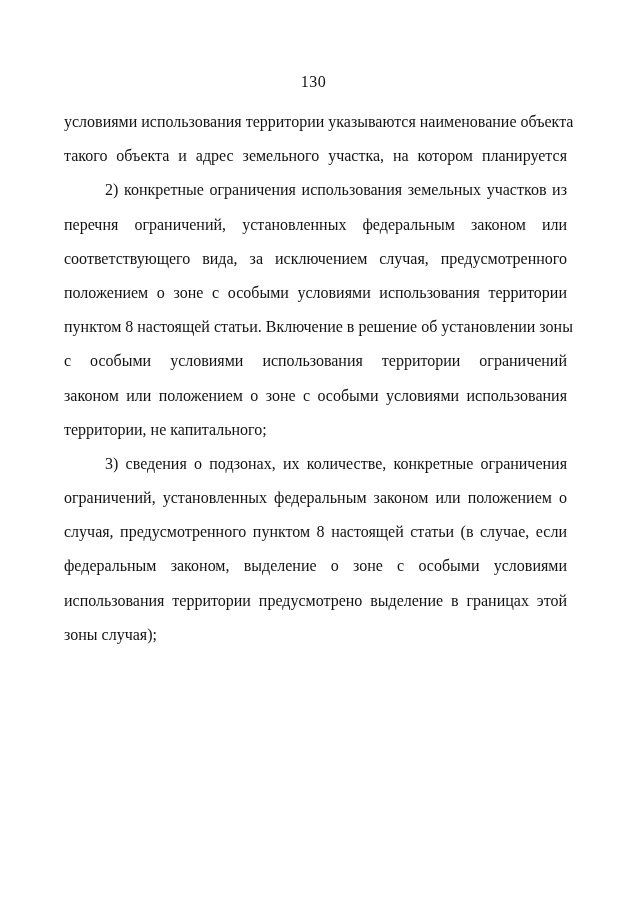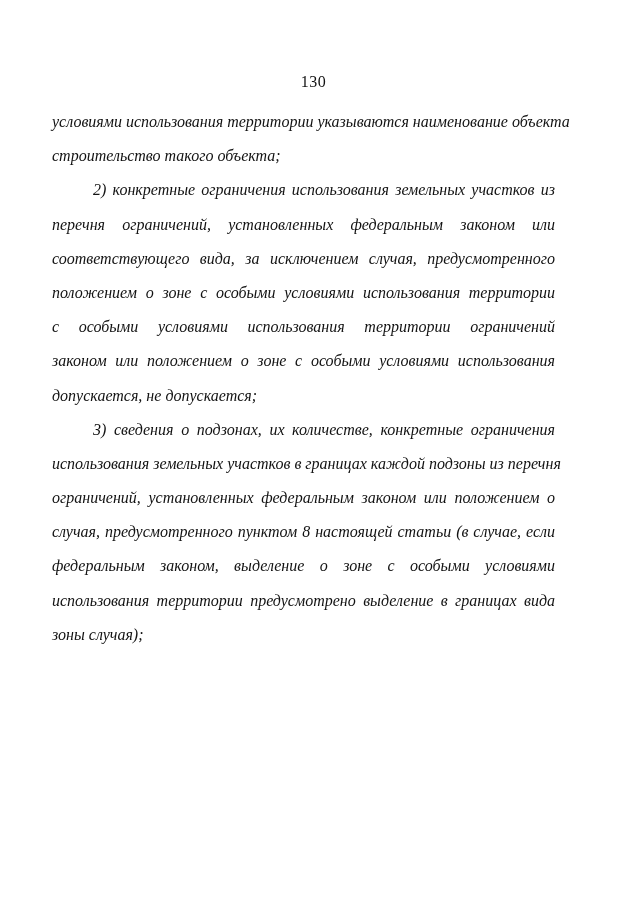--- a/index.html
+++ b/index.html
@@ -24,23 +24,22 @@
     width: 503px;
     height: 24px;
     line-height: 24px;
     text-align: center;
     font-size: 16px;
     letter-spacing: 0.5px;
   }
   .content {
     position: absolute;
     top: 66px;
-    left: 52px;
+    left: 64px;
     width: 503px;
-    font-style: italic;
   }
   .paragraph {
     margin: 0;
     padding: 0;
   }
   .line {
     height: 34.2px;
     line-height: 34.2px;
     font-size: 16px;
     text-align: justify;
@@ -58,34 +57,34 @@
   }
 </style>
 </head>
 <body>
 
 <div class="page">
   <div class="page-number">130</div>
   <div class="content">
       <div class="paragraph">
         <div class="line">условиями использования территории указываются наименование объекта</div>
-        <div class="line last">строительство такого объекта;</div>
+        <div class="line">такого объекта и адрес земельного участка, на котором планируется</div>
       </div>
       <div class="paragraph">
         <div class="line first-indent">2) конкретные ограничения использования земельных участков из</div>
         <div class="line">перечня  ограничений, установленных федеральным законом или</div>
         <div class="line">соответствующего вида, за исключением случая, предусмотренного</div>
         <div class="line">положением о зоне с особыми условиями использования территории</div>
+        <div class="line">пунктом 8 настоящей статьи. Включение в решение об установлении зоны</div>
         <div class="line">с особыми условиями использования территории ограничений</div>
         <div class="line">законом или положением о зоне с особыми условиями использования</div>
-        <div class="line last">допускается, не допускается;</div>
+        <div class="line last">территории, не капитального;</div>
       </div>
       <div class="paragraph">
         <div class="line first-indent">3) сведения о подзонах, их количестве, конкретные ограничения</div>
-        <div class="line">использования земельных участков в границах каждой подзоны из перечня</div>
         <div class="line">ограничений, установленных федеральным законом или положением о</div>
         <div class="line">случая, предусмотренного пунктом 8 настоящей статьи (в случае, если</div>
         <div class="line">федеральным законом, выделение о зоне с особыми условиями</div>
-        <div class="line">использования территории предусмотрено выделение в границах вида</div>
+        <div class="line">использования территории предусмотрено выделение в границах этой</div>
         <div class="line last">зоны случая);</div>
       </div>
     </div>
 </div>
 
 </body></html>

